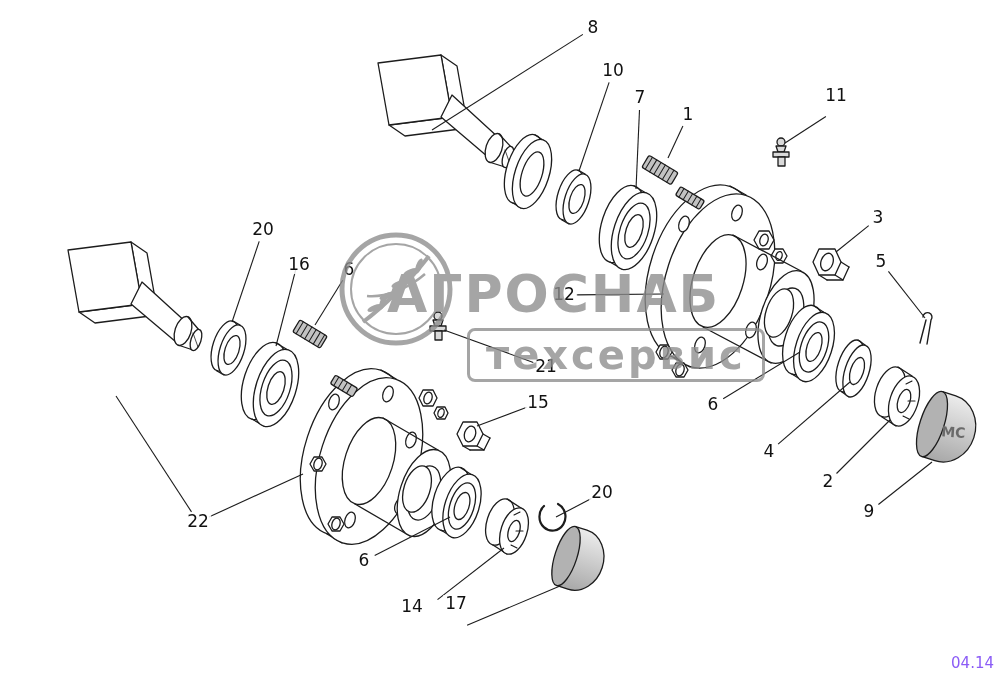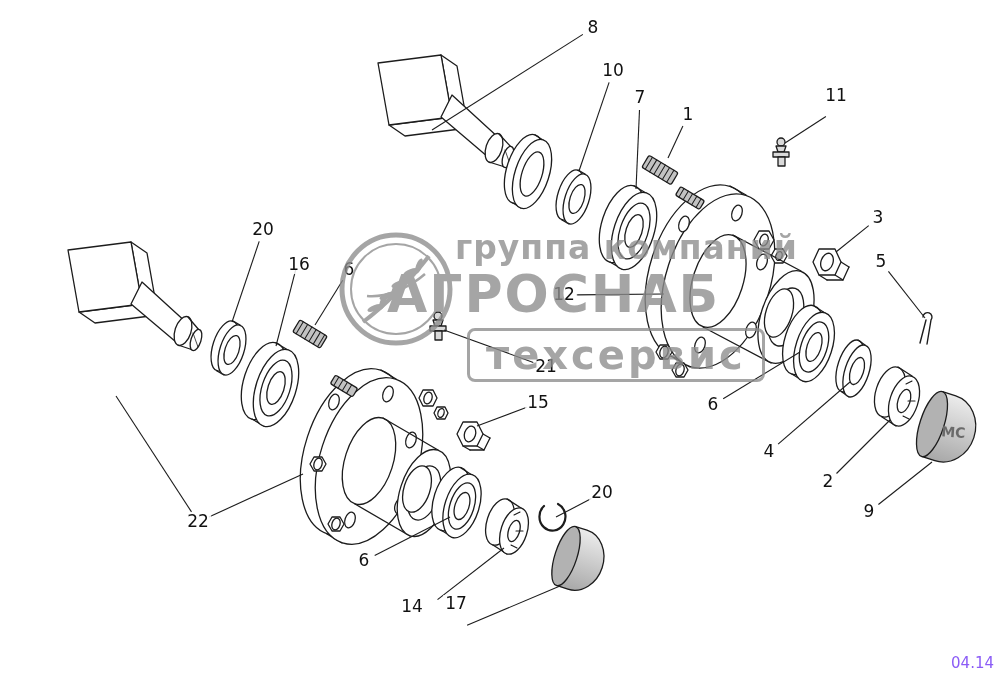--- a/index.html
+++ b/index.html
@@ -380,20 +380,19 @@
         <ellipse cx="46" cy="72" rx="8" ry="3" transform="rotate(-70 46 72)"></ellipse>
         <ellipse cx="50" cy="66" rx="8" ry="3" transform="rotate(-20 50 66)"></ellipse>
         <ellipse cx="58" cy="60" rx="8" ry="3" transform="rotate(-70 58 60)"></ellipse>
         <ellipse cx="62" cy="54" rx="8" ry="3" transform="rotate(-20 62 54)"></ellipse>
         <ellipse cx="70" cy="48" rx="8" ry="3" transform="rotate(-70 70 48)"></ellipse>
         <ellipse cx="74" cy="42" rx="8" ry="3" transform="rotate(-20 74 42)"></ellipse>
         <ellipse cx="82" cy="36" rx="8" ry="3" transform="rotate(-70 82 36)"></ellipse>
       </g>
     </g>
   </svg>
-  <div id="wm1">группа компаний</div>
   <div id="wm2">АГРОСНАБ</div>
   <div id="wm3">техсервис</div>
 </div>
 
 <div id="page-num">04.14</div>
 
 </div>
 
 </body></html>

